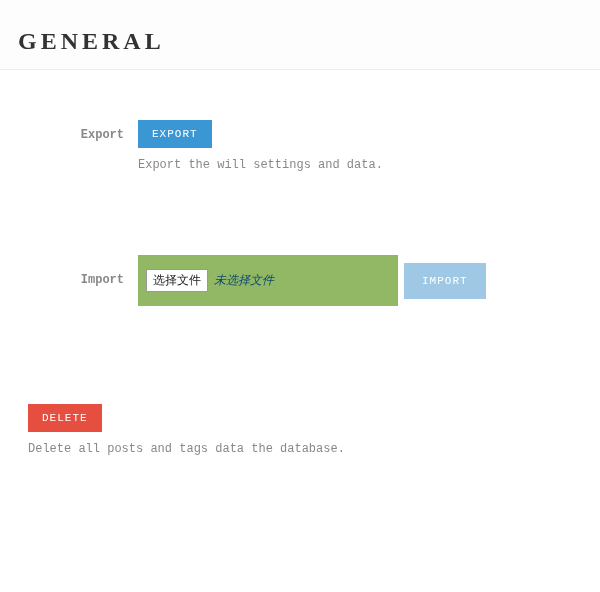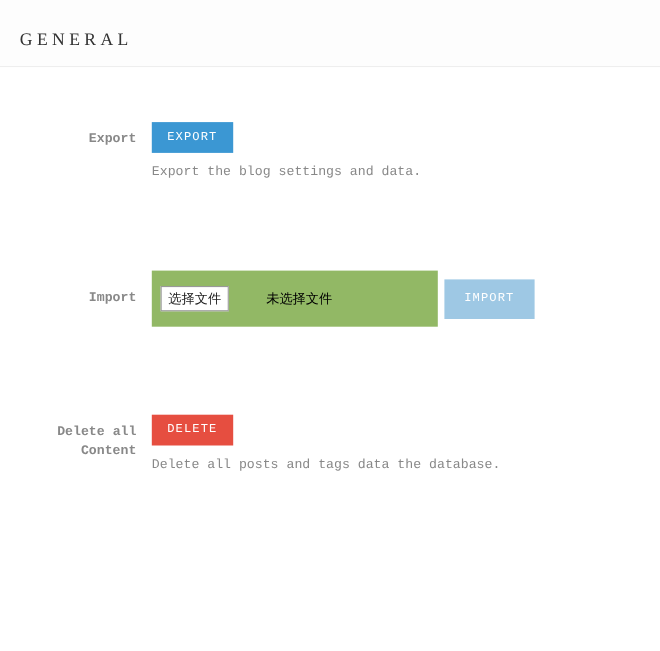--- a/index.html
+++ b/index.html
@@ -11,22 +11,22 @@
     color: #333;
     width: 600px;
   }
   .header {
     padding: 28px 18px 14px 18px;
     background: #fdfdfd;
     border-bottom: 1px solid #eee;
   }
   .header h1 {
     margin: 0;
-    font-size: 16px;
-    font-weight: normal;
+    font-size: 24px;
+    font-weight: bold;
     letter-spacing: 4px;
     color: #333;
     font-family: Georgia, "Times New Roman", serif;
   }
   .content {
     padding: 50px 28px 40px 28px;
   }
   .row {
     display: flex;
     align-items: flex-start;
@@ -53,54 +53,54 @@
     font-size: 11px;
     font-family: inherit;
     color: #fff;
     border: none;
     cursor: pointer;
     letter-spacing: 1px;
     vertical-align: middle;
   }
   .btn-blue { background: #3b97d3; }
   .btn-lightblue { background: #9ec8e4; }
-  .btn-red { background: #e64e40; }
+  .btn-red { background: #e64e40; margin-top: 18px; }
   .help {
     margin-top: 8px;
     font-size: 12px;
     color: #888;
     line-height: 1.6;
   }
   .upload-wrap {
     display: inline-block;
     background: #92b865;
     padding: 14px 8px;
     width: 260px;
     vertical-align: middle;
     margin-right: 6px;
   }
   .file-control {
     display: inline-flex;
     align-items: center;
     font-size: 12px;
     font-family: Arial, sans-serif;
-    gap: 28px;
   }
   .file-btn {
     background: #fff;
     color: #222;
     border: 1px solid #999;
     font-size: 12px;
     padding: 2px 6px;
     cursor: pointer;
     font-family: Arial, sans-serif;
   }
   .file-status {
-    color: #000000;
+    color: #0c4a6e;
     margin-left: 6px;
+    font-style: italic;
   }
   .import-controls {
     display: flex;
     align-items: center;
   }
   .btn-import {
     padding: 12px 18px;
   }
 </style>
 </head>
@@ -109,40 +109,39 @@
 <div class="header">
   <h1>GENERAL</h1>
 </div>
 
 <div class="content">
 
   <div class="row">
     <div class="label-col">Export</div>
     <div class="field-col">
       <button class="btn btn-blue">EXPORT</button>
-      <div class="help">Export the blog settings and data.</div>
+      <div class="help">Export the will settings and data.</div>
     </div>
   </div>
 
   <div class="row">
     <div class="label-col" style="padding-top:16px;">Import</div>
     <div class="field-col">
       <div class="import-controls">
         <span class="upload-wrap">
           <span class="file-control">
             <button class="file-btn">选择文件</button>
             <span class="file-status">未选择文件</span>
           </span>
         </span>
         <button class="btn btn-lightblue btn-import">IMPORT</button>
       </div>
     </div>
   </div>
 
   <div class="row">
-    <div class="label-col">Delete all Content</div>
     <div class="field-col">
       <button class="btn btn-red">DELETE</button>
       <div class="help">Delete all posts and tags data the database.</div>
     </div>
   </div>
 
 </div>
 
 </body></html>

